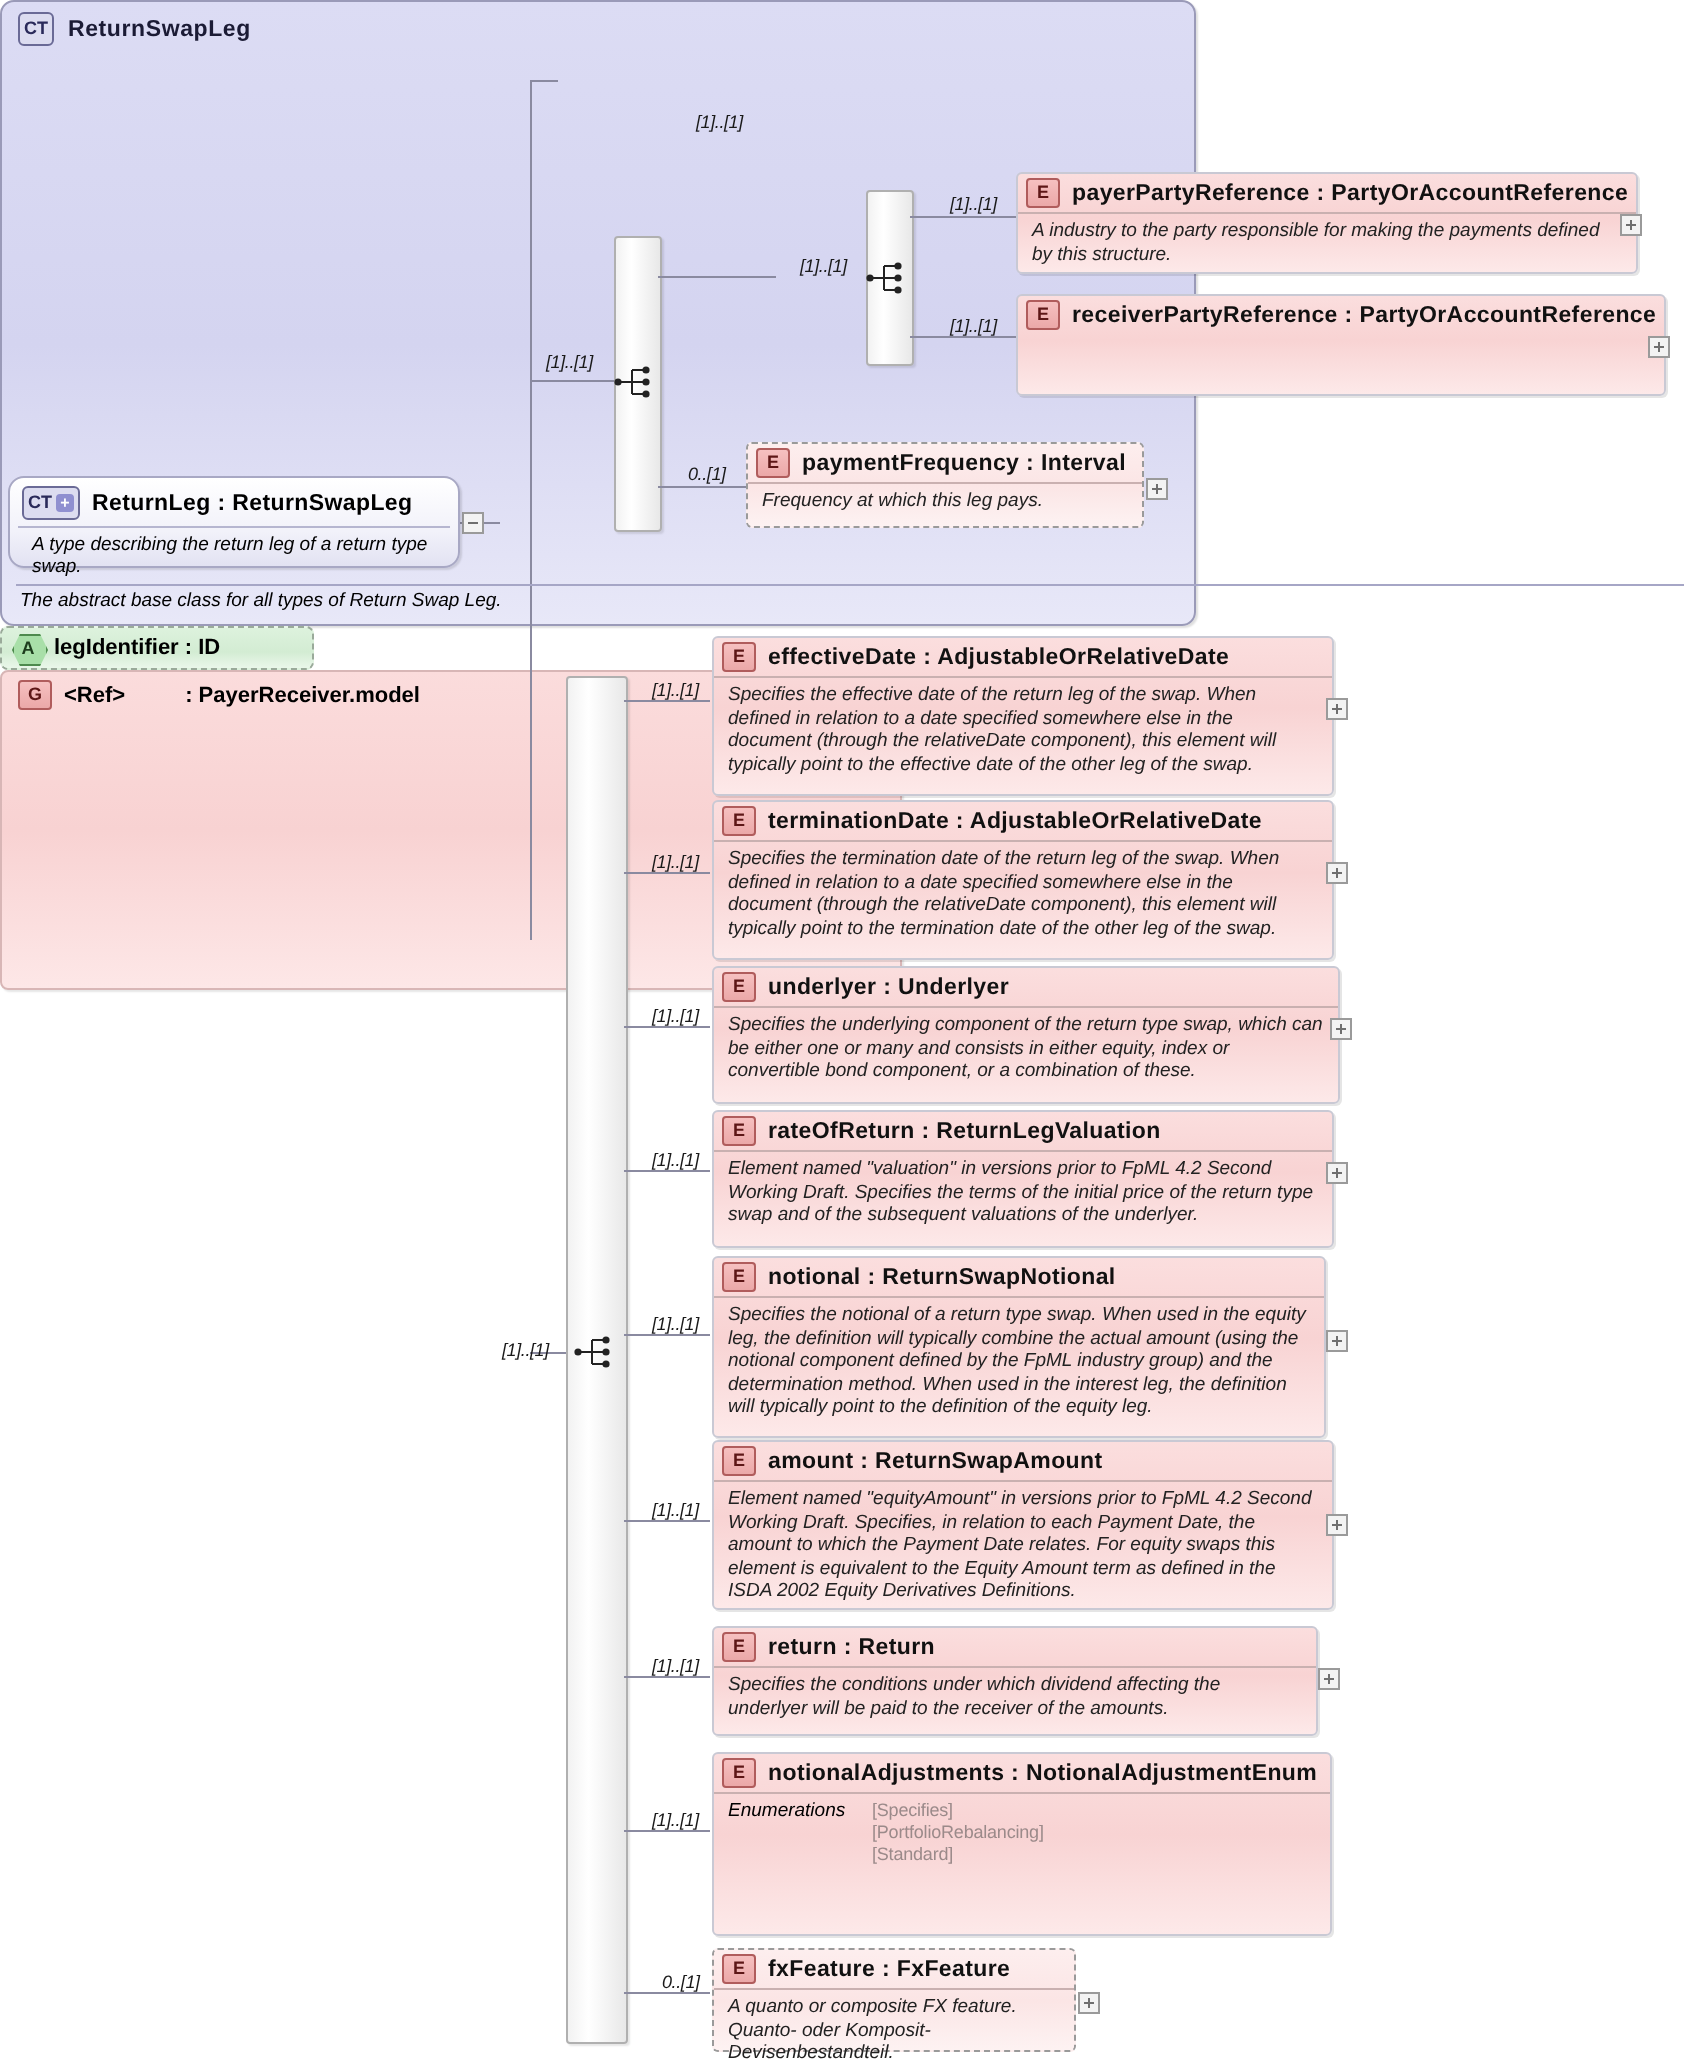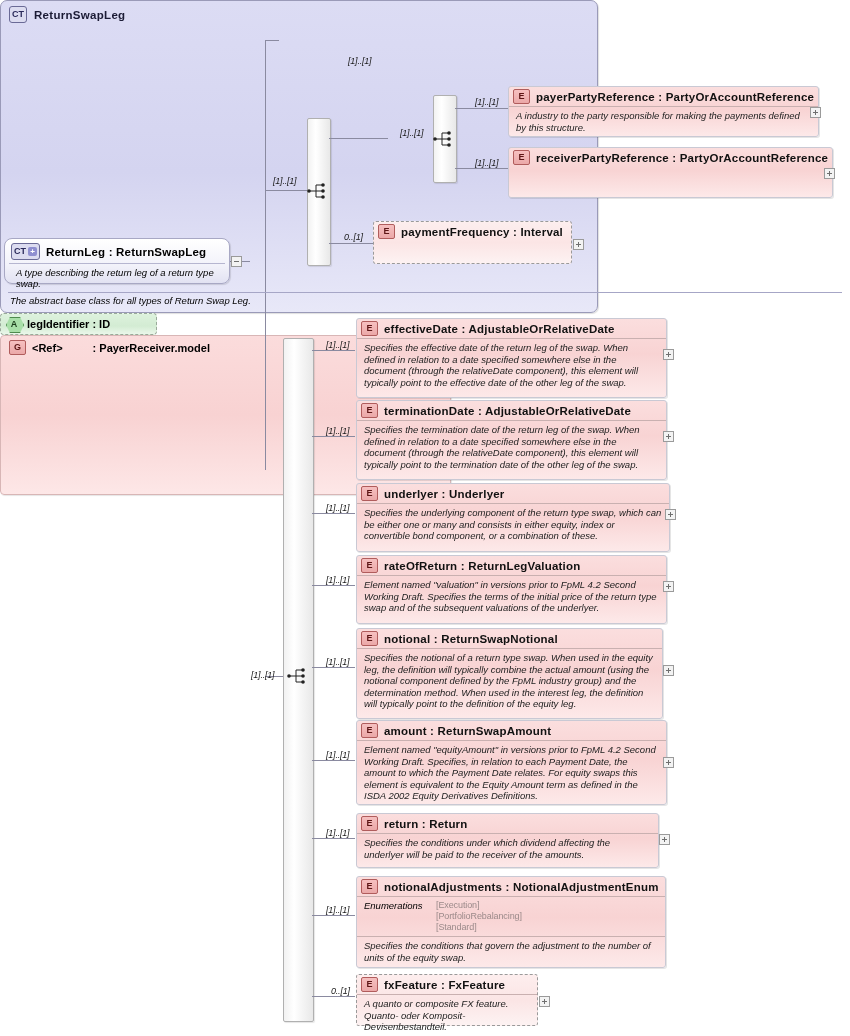--- a/index.html
+++ b/index.html
@@ -283,20 +283,21 @@
     <span class="nd-title">receiverPartyReference : PartyOrAccountReference</span>
   </div>
 </div>
 <div class="plusbtn" style="left:824px;top:168px;"></div>
 
 <div class="node n-elem optional" style="left:373px;top:221px;width:199px;height:43px;">
   <div class="nd-head">
     <span class="badge">E</span>
     <span class="nd-title">paymentFrequency : Interval</span>
   </div>
+  <div class="nd-doc">Frequency at which this leg pays.</div>
 </div>
 <div class="plusbtn" style="left:573px;top:239px;"></div>
 
 <div class="seqbar" style="left:283px;top:338px;width:29px;height:682px;"></div>
 <svg class="seqicon" style="left:287px;top:667px;" viewBox="0 0 22 18">
   <line x1="2" y1="9" x2="9" y2="9" stroke="#222" stroke-width="1"></line>
   <line x1="9" y1="3" x2="9" y2="15" stroke="#222" stroke-width="1"></line>
   <line x1="9" y1="3" x2="15" y2="3" stroke="#222" stroke-width="1"></line>
   <line x1="9" y1="9" x2="15" y2="9" stroke="#222" stroke-width="1"></line>
   <line x1="9" y1="15" x2="15" y2="15" stroke="#222" stroke-width="1"></line>
@@ -391,26 +392,25 @@
 <div class="plusbtn" style="left:659px;top:834px;"></div>
 
 <div class="node n-elem" style="left:356px;top:876px;width:310px;height:92px;">
   <div class="nd-head">
     <span class="badge">E</span>
     <span class="nd-title">notionalAdjustments : NotionalAdjustmentEnum</span>
   </div>
   <div class="enum-block">
     <span class="enum-label">Enumerations</span>
     <span class="enum-list">
-      <span>[Execution]</span><br>
+      <span>[Specifies]</span><br>
       <span>[PortfolioRebalancing]</span><br>
       <span>[Standard]</span>
     </span>
   </div>
-  <div class="nd-doc">Specifies the conditions that govern the adjustment to the number of units of the equity swap.</div>
 </div>
 
 <div class="node n-elem optional" style="left:356px;top:974px;width:182px;height:52px;">
   <div class="nd-head">
     <span class="badge">E</span>
     <span class="nd-title">fxFeature : FxFeature</span>
   </div>
   <div class="nd-doc" style="white-space:pre-line;">A quanto or composite FX feature.
 Quanto- oder Komposit-Devisenbestandteil.</div>
 </div>

